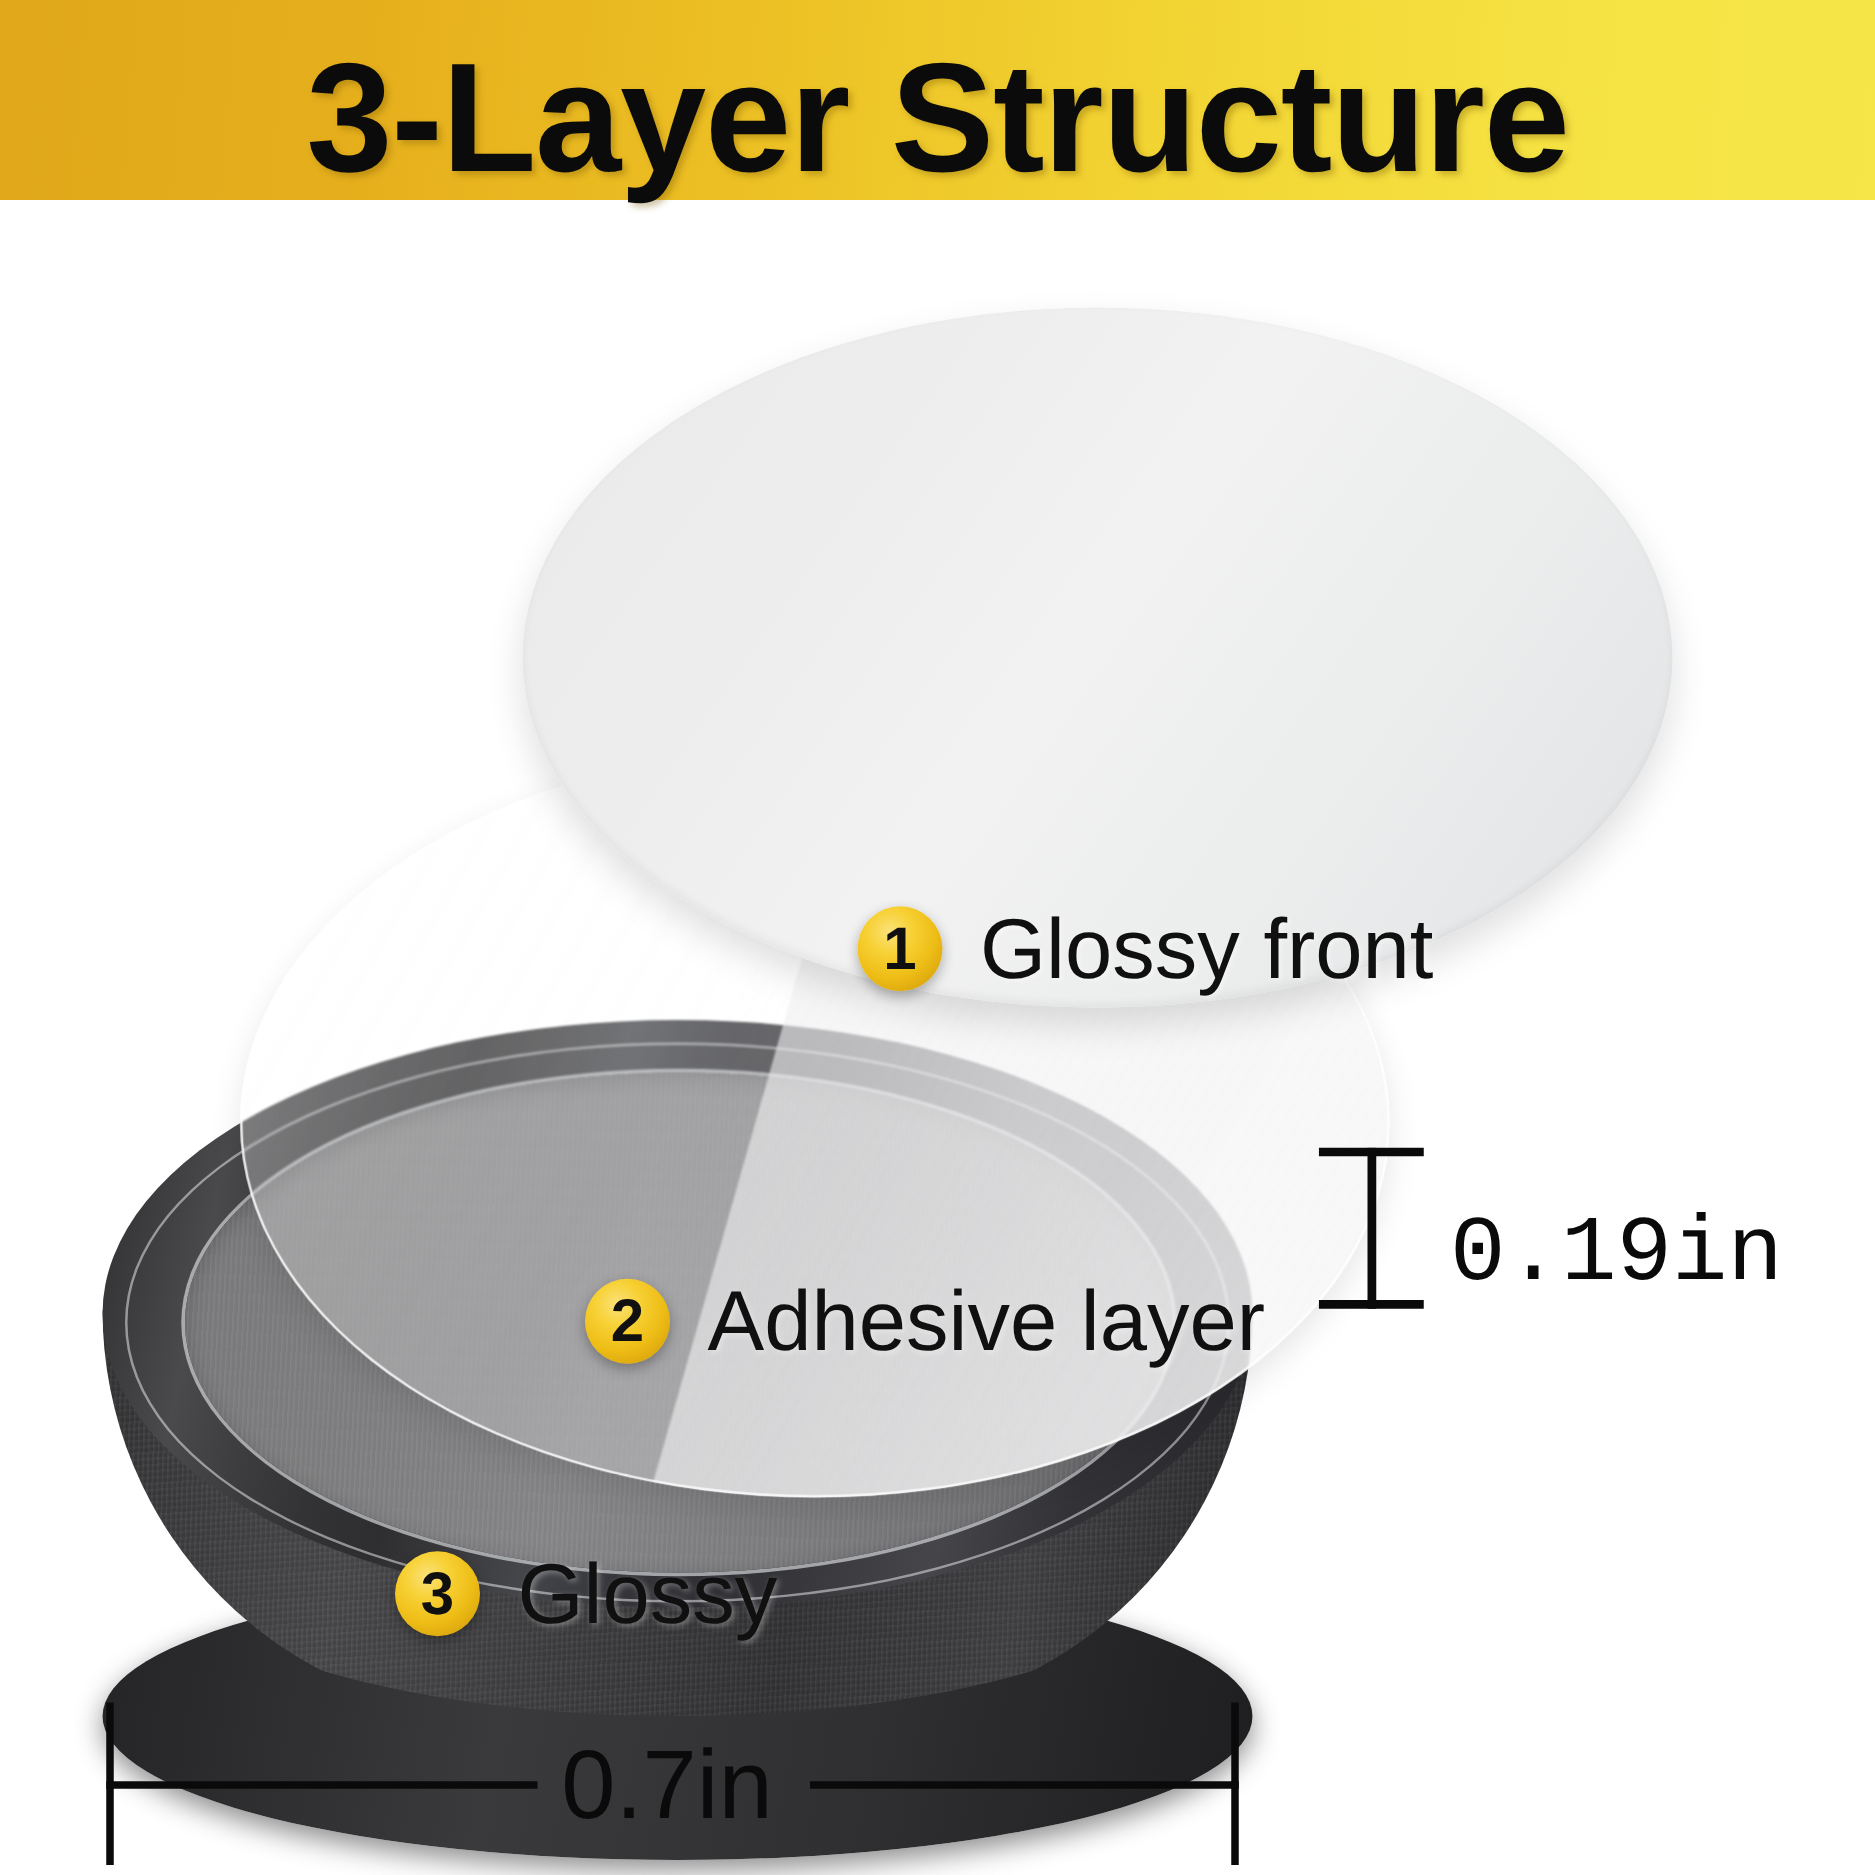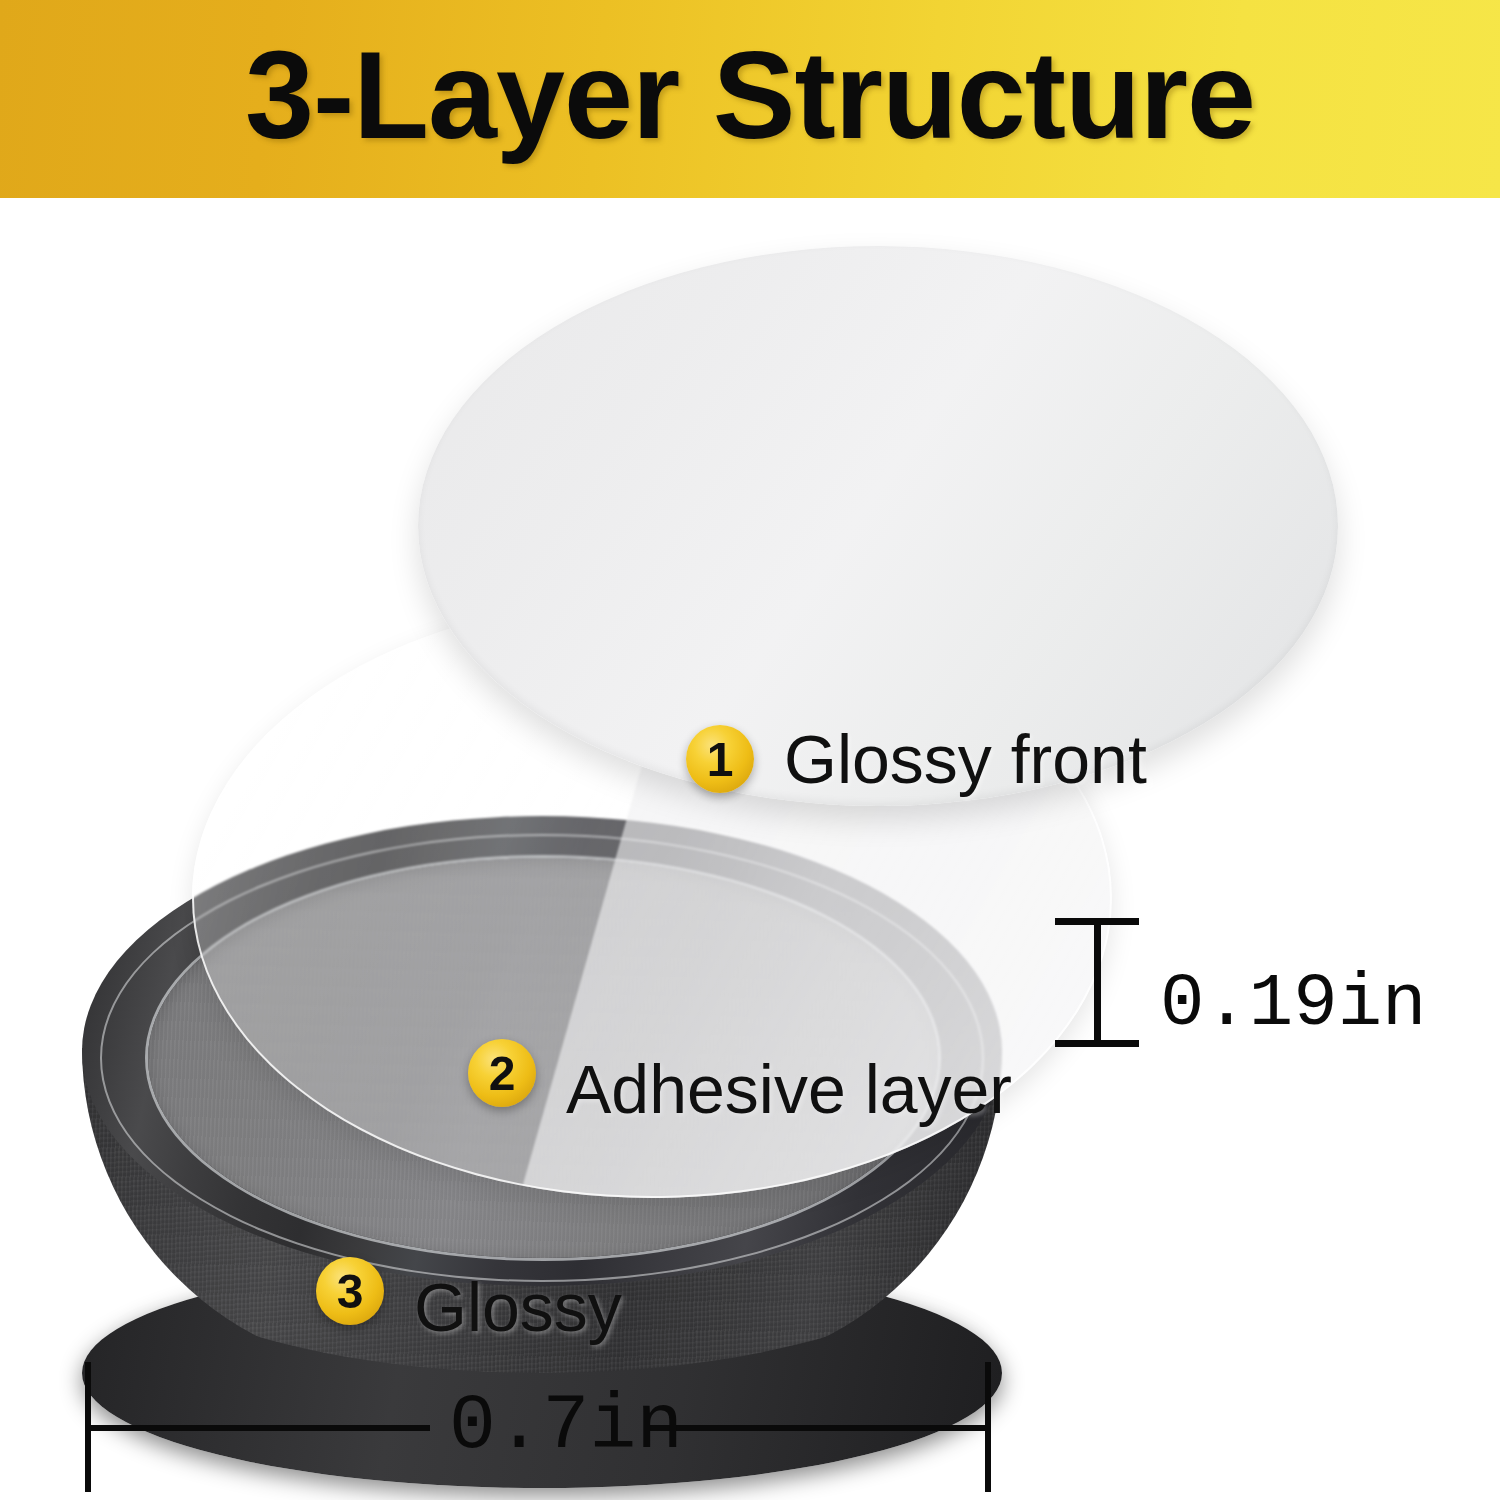--- a/index.html
+++ b/index.html
@@ -15,21 +15,21 @@
     overflow: hidden;
     font-family: "Liberation Sans", sans-serif;
   }
 
   
   #banner {
     position: absolute;
     left: 0;
     top: 0;
     width: 1500px;
-    height: 198px;
+    height: 160px;
     background: linear-gradient(95deg,
         #e0a81a 0%,
         #e5ae1c 18%,
         #ecc024 40%,
         #f2d433 62%,
         #f5e242 82%,
         #f6e648 100%);
   }
   #banner-title {
     position: absolute;
@@ -265,21 +265,20 @@
     font-family: "Liberation Sans", sans-serif;
     font-size: 68px;
     color: #101010;
     text-shadow: 2px 2px 4px rgba(255,255,255,0.45);
   }
   #label-1 { left: 686px; top: 522px; }
   #label-2 { left: 468px; top: 820px; }
   #label-3 { left: 316px; top: 1038px; }
   #label-2 .layer-text, #label-3 .layer-text {
     text-shadow: 2px 2px 5px rgba(255,255,255,0.35);
-    margin-top: 32px;
   }
 
   
   .dim-line { position: absolute; background: #0a0a0a; }
 
   
   #vdim-top    { left: 1055px; top: 918px;  width: 84px;  height: 7px; }
   #vdim-bottom { left: 1055px; top: 1040px; width: 84px;  height: 7px; }
   #vdim-stem   { left: 1094px; top: 918px;  width: 7px;   height: 129px; }
   #vdim-text {
@@ -294,21 +293,21 @@
 
   
   #hdim-ext-left  { left: 85px;  top: 1362px; width: 6px; height: 130px; }
   #hdim-ext-right { left: 985px; top: 1362px; width: 6px; height: 130px; }
   #hdim-seg-left  { left: 85px;  top: 1425px; width: 345px; height: 6px; }
   #hdim-seg-right { left: 648px; top: 1425px; width: 343px; height: 6px; }
   #hdim-text {
     position: absolute;
     left: 449px;
     top: 1382px;
-    font-family: Liberation Mono, monospace;
+    font-family: Liberation Sans, sans-serif;
     font-size: 78px;
     color: #0a0a0a;
     white-space: nowrap;
     text-align: right;
   }
 </style>
 </head>
 <body>
 
 <div id="page">

